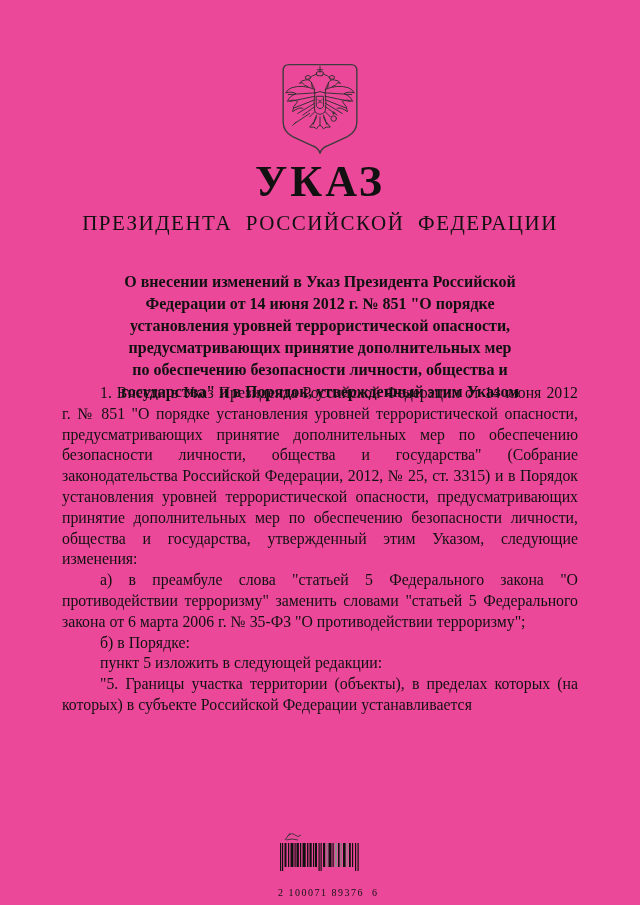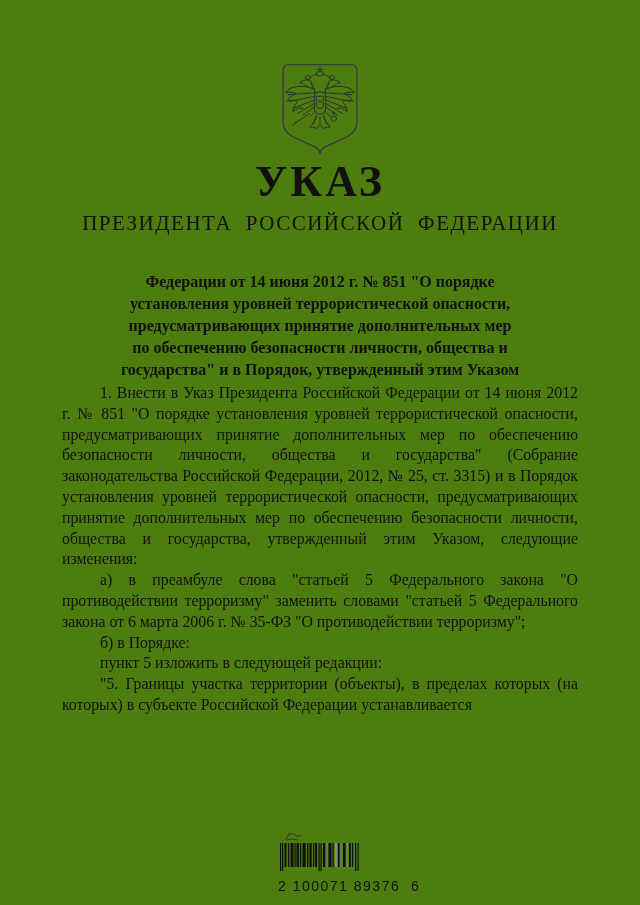--- a/index.html
+++ b/index.html
@@ -4,21 +4,21 @@
 <style>
   html,body{margin:0;padding:0;}
   body{
     background:#e8e8e8;
     font-family:"Liberation Serif","DejaVu Serif",serif;
   }
   .page{
     position:relative;
     width:640px;height:905px;
     margin:0 auto;
-    background:#4d7c0f;
+    background:#ec4899;
     color:#111111;
     overflow:hidden;
   }
   .arms{
     position:absolute;top:62px;left:50%;transform:translateX(-50%);
     width:86px;height:96px;
   }
   .doc-type{
     position:absolute;top:160px;left:0;width:100%;
     text-align:center;
@@ -48,26 +48,26 @@
     margin:0;
     text-indent:38px;
   }
   .barcode-block{
     position:absolute;top:832px;left:50%;transform:translateX(-50%);
     width:84px;
     text-align:center;
   }
   .scribble{display:block;margin:0 0 1px 6px;}
   .barcode-digits{
-    font-family:Liberation Sans, sans-serif;
-    font-size:14px;
+    font-family:Liberation Serif, serif;
+    font-size:10px;
     letter-spacing:1.5px;
     white-space:pre;
     color:#111;
-    margin-top:1px;
+    margin-top:10px;
   }
 </style>
 </head>
 <body>
 
 <div class="page">
 
   <div class="arms">
     <svg viewBox="0 0 100 112" width="86" height="96" aria-hidden="true">
       <path d="M14 3 H86 Q93 3 93 10 V70 Q93 81 82 87 L58 98 Q51 101 50 107 Q49 101 42 98 L18 87 Q7 81 7 70 V10 Q7 3 14 3 Z" fill="none" stroke="#3c3c3c" stroke-width="1.6"></path>
@@ -93,20 +93,21 @@
         <path d="M50 64 V74 M46 64 L42 73 M54 64 L58 73"></path>
       </g>
     </svg>
   </div>
 
   <div class="doc-type">УКАЗ</div>
 
   <div class="issuer">ПРЕЗИДЕНТА РОССИЙСКОЙ ФЕДЕРАЦИИ</div>
 
   <div class="doc-title">
+    <div class="tline">О внесении изменений в Указ Президента Российской</div>
     <div class="tline">Федерации от 14 июня 2012 г. № 851 "О порядке</div>
     <div class="tline">установления уровней террористической опасности,</div>
     <div class="tline">предусматривающих принятие дополнительных мер</div>
     <div class="tline">по обеспечению безопасности личности, общества и</div>
     <div class="tline">государства" и в Порядок, утвержденный этим Указом</div>
   </div>
 
   <div class="body-text">
     <p>1. Внести в Указ Президента Российской Федерации от 14 июня 2012 г. № 851 "О порядке установления уровней террористической опасности, предусматривающих принятие дополнительных мер по обеспечению безопасности личности, общества и государства" (Собрание законодательства Российской Федерации, 2012, № 25, ст. 3315) и в Порядок установления уровней террористической опасности, предусматривающих принятие дополнительных мер по обеспечению безопасности личности, общества и государства, утвержденный этим Указом, следующие изменения:</p>
     <p>а) в преамбуле слова "статьей 5 Федерального закона "О противодействии терроризму" заменить словами "статьей 5 Федерального закона от 6 марта 2006 г. № 35-ФЗ "О противодействии терроризму";</p>

